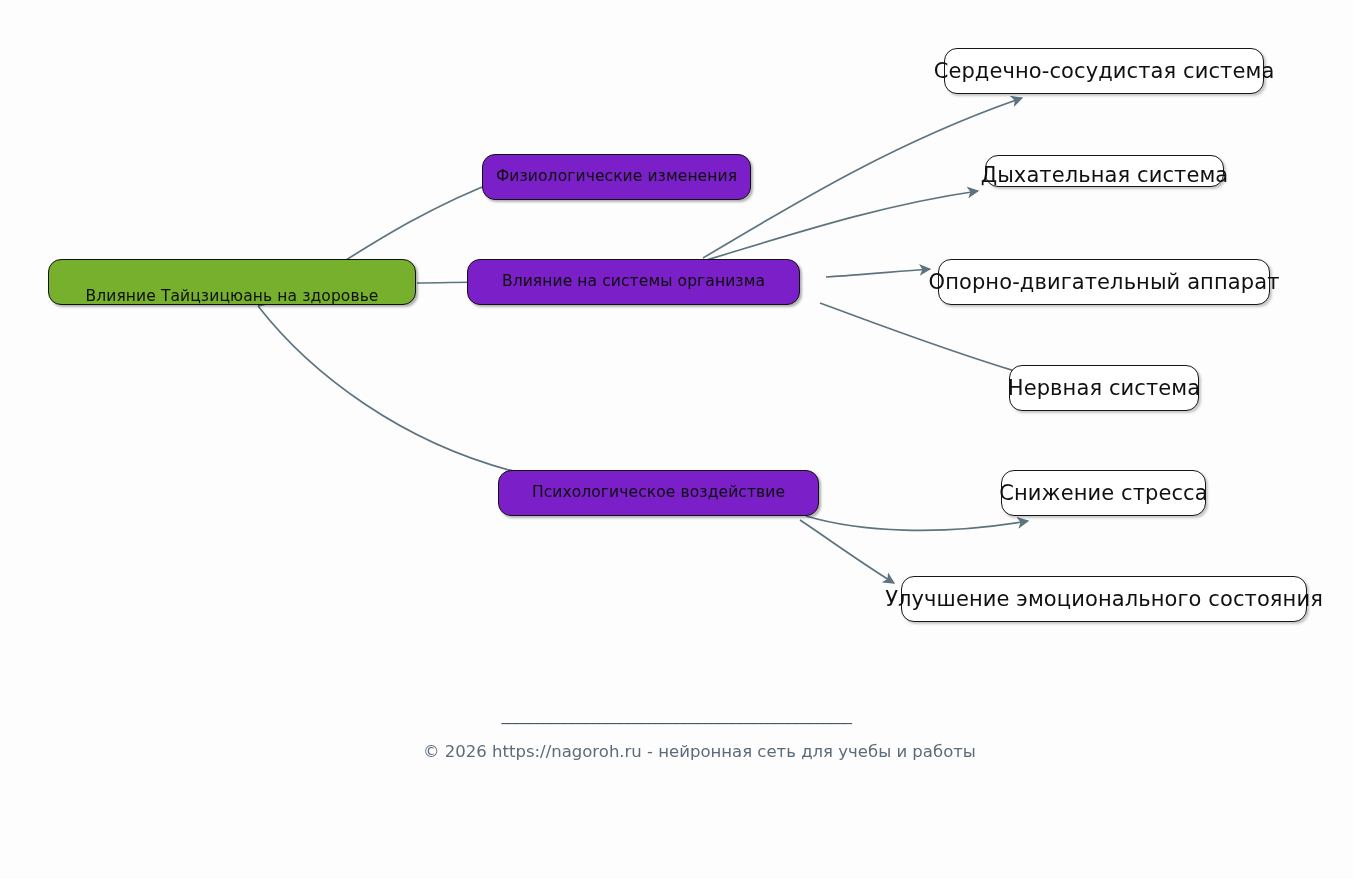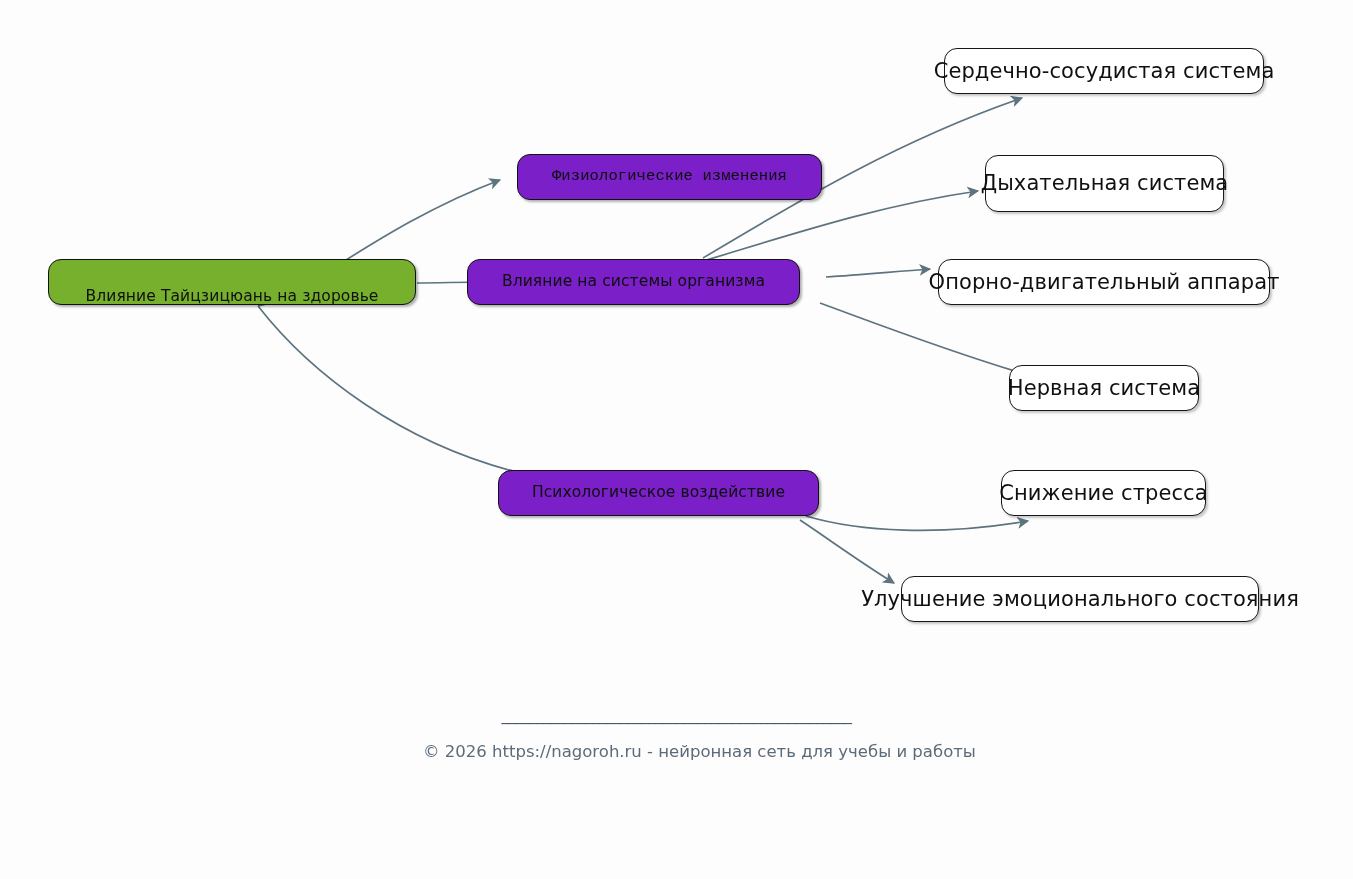--- a/index.html
+++ b/index.html
@@ -117,45 +117,45 @@
         <path d="M 820,303 C 880,325 950,352 1028,375" marker-end="url(#arrow)"></path>
         <path d="M 806,516 C 860,532 940,536 1028,521" marker-end="url(#arrow)"></path>
         <path d="M 800,520 C 830,540 860,562 894,583" marker-end="url(#arrow)"></path>
       </g>
   </svg>
 
   <div id="node-layer">
       <div class="node node-root" style="left: 48px; top: 259px; width: 368px; height: 46px; align-items: flex-end;">
         <span class="node-label">Влияние Тайцзицюань на здоровье</span>
       </div>
-      <div class="node node-branch" style="left: 517px; top: 154px; width: 305px; height: 46px; font-family: Liberation Mono, monospace;">
+      <div class="node node-branch" style="left: 482px; top: 154px; width: 269px; height: 46px;">
         <span class="node-label">Физиологические изменения</span>
       </div>
       <div class="node node-branch" style="left: 467px; top: 259px; width: 333px; height: 46px;">
         <span class="node-label">Влияние на системы организма</span>
       </div>
       <div class="node node-branch" style="left: 498px; top: 470px; width: 321px; height: 46px;">
         <span class="node-label">Психологическое воздействие</span>
       </div>
       <div class="node node-leaf" style="left: 944px; top: 48px; width: 320px; height: 46px;">
         <span class="node-label">Сердечно-сосудистая система</span>
       </div>
-      <div class="node node-leaf" style="left: 985px; top: 155px; width: 239px; height: 57px;">
+      <div class="node node-leaf" style="left: 985px; top: 155px; width: 239px; height: 32px; align-items: flex-end;">
         <span class="node-label">Дыхательная система</span>
       </div>
       <div class="node node-leaf" style="left: 938px; top: 259px; width: 332px; height: 46px;">
         <span class="node-label">Опорно-двигательный аппарат</span>
       </div>
       <div class="node node-leaf" style="left: 1009px; top: 365px; width: 190px; height: 46px;">
         <span class="node-label">Нервная система</span>
       </div>
       <div class="node node-leaf" style="left: 1001px; top: 470px; width: 205px; height: 46px;">
         <span class="node-label">Снижение стресса</span>
       </div>
-      <div class="node node-leaf" style="left: 901px; top: 576px; width: 358px; height: 46px;">
+      <div class="node node-leaf" style="left: 901px; top: 576px; width: 406px; height: 46px;">
         <span class="node-label">Улучшение эмоционального состояния</span>
       </div>
     </div>
 
   <div id="footer">
     <div class="footer-rule">__________________________________________________</div>
     <div class="footer-copy">© 2026 https://nagoroh.ru - нейронная сеть для учебы и работы</div>
   </div>
 
 </div>

